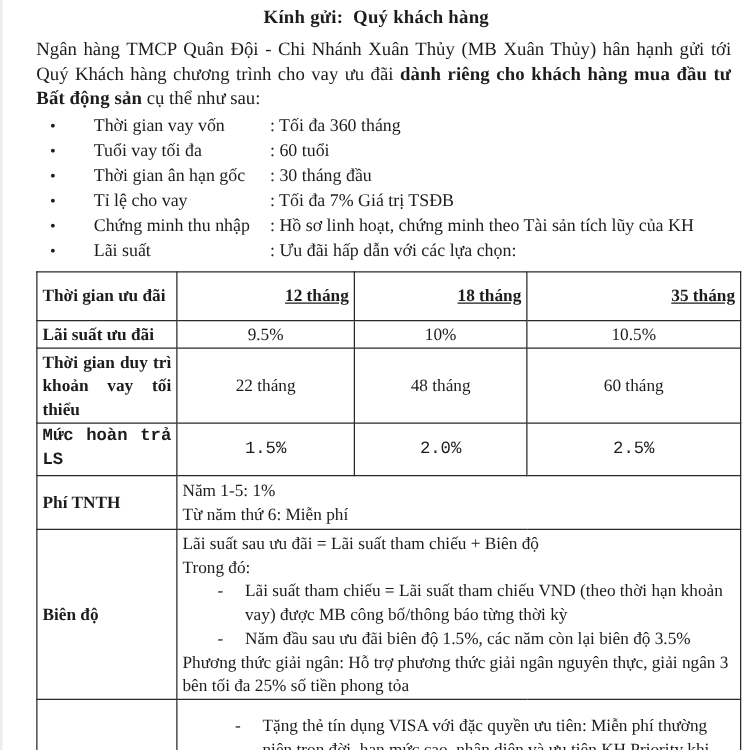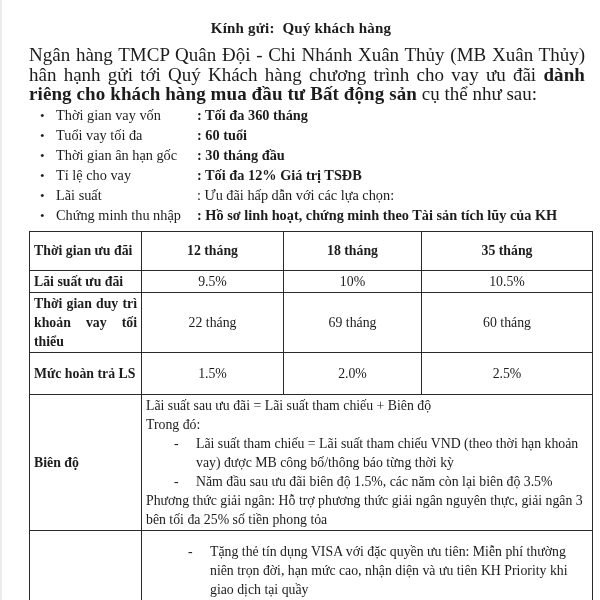--- a/index.html
+++ b/index.html
@@ -13,31 +13,31 @@
     color: #1c1c1c;
   }
   .page {
     position: relative;
     width: 600px;
     height: 600px;
     box-sizing: border-box;
     border-left: 2px solid #ececec;
   }
   .title {
-    padding-top: 18px;
+    padding-top: 4px;
     text-align: center;
     font-weight: bold;
     font-size: 15px;
     line-height: 20px;
     letter-spacing: 0.2px;
   }
   .intro {
     margin: 7px 15px 0 27px;
     text-align: justify;
-    font-size: 19px;
+    font-size: 15px;
     line-height: 19.5px;
   }
   .intro b { letter-spacing: 0.1px; }
 
   .bullets {
     margin: 3px 0 0 38px;
     font-size: 14.3px;
   }
   .bullet-row {
     display: flex;
@@ -46,22 +46,23 @@
     white-space: nowrap;
   }
   .bullet-dot {
     width: 16px;
     flex: 0 0 16px;
   }
   .bullet-dot::before { content: "\2022"; font-size: 13px; }
   .bullet-label {
     width: 141px;
     flex: 0 0 141px;
-  }
-  .bullet-value { font-weight: bold; }
+    margin-left: 19px;
+  }
+  .bullet-value { font-weight: normal; }
   .bullet-row.normal-value .bullet-value { font-weight: normal; }
 
   table.terms {
     margin: 4px 0 0 27px;
     border-collapse: collapse;
     table-layout: fixed;
     width: 563px;
     font-size: 13.8px;
     line-height: 19px;
   }
@@ -72,41 +73,41 @@
     overflow: hidden;
     margin-left: 32px;
   }
   td.lbl {
     font-weight: bold;
     text-align: justify;
     padding: 2px 6px 2px 6px;
     vertical-align: middle;
   }
   td.ctr { text-align: center; }
-  td.hdr { font-weight: bold; text-align: center; }
+  td.hdr { font-weight: bold; text-align: right; text-decoration: underline; }
   td.content-cell { padding: 2px 8px 2px 5px; vertical-align: top; }
 
   .dash-item {
     display: flex;
     align-items: flex-start;
     padding-left: 28px;
   }
   .dash-mark {
     flex: 0 0 22px;
     width: 22px;
   }
   .dash-mark::before { content: "-"; }
   .dash-text { flex: 1; }
 
   .lastrow .dash-item { padding-left: 42px; }
 
   tr.r-header   { height: 39px; }
   tr.r-rate     { height: 22px; }
   tr.r-duration { height: 57px; }
-  tr.r-refund   { height: 42px; }
+  tr.r-refund   { height: 42px; font-family: Liberation Mono, monospace; }
   tr.r-fee      { height: 43px; }
   tr.r-margin   { height: 135px; }
   tr.r-last     { height: 80px; }
 </style>
 </head>
 <body>
 
 <div class="page">
 
   <div class="title">Kính gửi:&nbsp; Quý khách hàng</div>
@@ -125,31 +126,31 @@
       <span class="bullet-value">: 60 tuổi</span>
     </div>
     <div class="bullet-row">
       <span class="bullet-dot"></span>
       <span class="bullet-label">Thời gian ân hạn gốc</span>
       <span class="bullet-value">: 30 tháng đầu</span>
     </div>
     <div class="bullet-row">
       <span class="bullet-dot"></span>
       <span class="bullet-label">Tỉ lệ cho vay</span>
-      <span class="bullet-value">: Tối đa 12% Giá trị TSĐB</span>
+      <span class="bullet-value">: Tối đa 7% Giá trị TSĐB</span>
+    </div>
+    <div class="bullet-row">
+      <span class="bullet-dot"></span>
+      <span class="bullet-label">Chứng minh thu nhập</span>
+      <span class="bullet-value">: Hồ sơ linh hoạt, chứng minh theo Tài sản tích lũy của KH</span>
     </div>
     <div class="bullet-row normal-value">
       <span class="bullet-dot"></span>
       <span class="bullet-label">Lãi suất</span>
       <span class="bullet-value">: Ưu đãi hấp dẫn với các lựa chọn:</span>
-    </div>
-    <div class="bullet-row">
-      <span class="bullet-dot"></span>
-      <span class="bullet-label">Chứng minh thu nhập</span>
-      <span class="bullet-value">: Hồ sơ linh hoạt, chứng minh theo Tài sản tích lũy của KH</span>
     </div>
   </div>
 
   <table class="terms">
     <colgroup>
       <col style="width:112px">
       <col style="width:142px">
       <col style="width:138px">
       <col style="width:171px">
     </colgroup>
@@ -162,28 +163,35 @@
       </tr>
       <tr class="r-rate">
         <td class="lbl">Lãi suất ưu đãi</td>
         <td class="ctr">9.5%</td>
         <td class="ctr">10%</td>
         <td class="ctr">10.5%</td>
       </tr>
       <tr class="r-duration">
         <td class="lbl">Thời gian duy trì khoản vay tối thiểu</td>
         <td class="ctr">22 tháng</td>
-        <td class="ctr">69 tháng</td>
+        <td class="ctr">48 tháng</td>
         <td class="ctr">60 tháng</td>
       </tr>
       <tr class="r-refund">
         <td class="lbl">Mức hoàn trả LS</td>
         <td class="ctr">1.5%</td>
         <td class="ctr">2.0%</td>
         <td class="ctr">2.5%</td>
+      </tr>
+      <tr class="r-fee">
+        <td class="lbl">Phí TNTH</td>
+        <td class="content-cell" colspan="3">
+          <div>Năm 1-5: 1%</div>
+          <div>Từ năm thứ 6: Miễn phí</div>
+        </td>
       </tr>
       <tr class="r-margin">
         <td class="lbl">Biên độ</td>
         <td class="content-cell" colspan="3">
           <div>Lãi suất sau ưu đãi = Lãi suất tham chiếu + Biên độ</div>
           <div>Trong đó:</div>
           <div class="dash-item">
             <span class="dash-mark"></span>
             <span class="dash-text">Lãi suất tham chiếu = Lãi suất tham chiếu VND (theo thời hạn khoản vay) được MB công bố/thông báo từng thời kỳ</span>
           </div>

